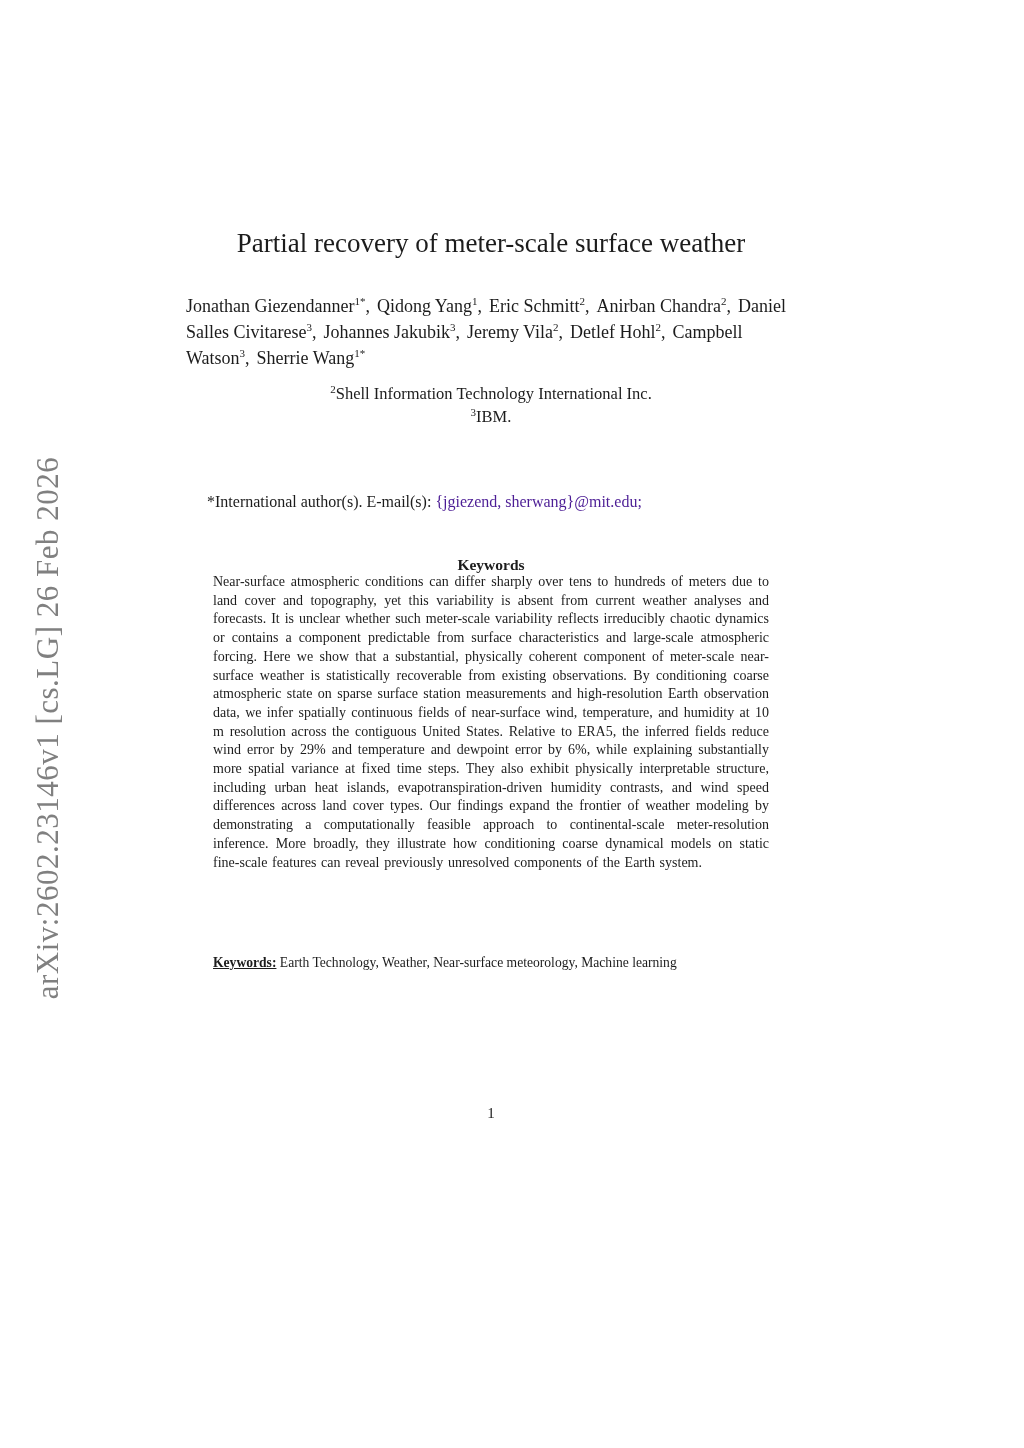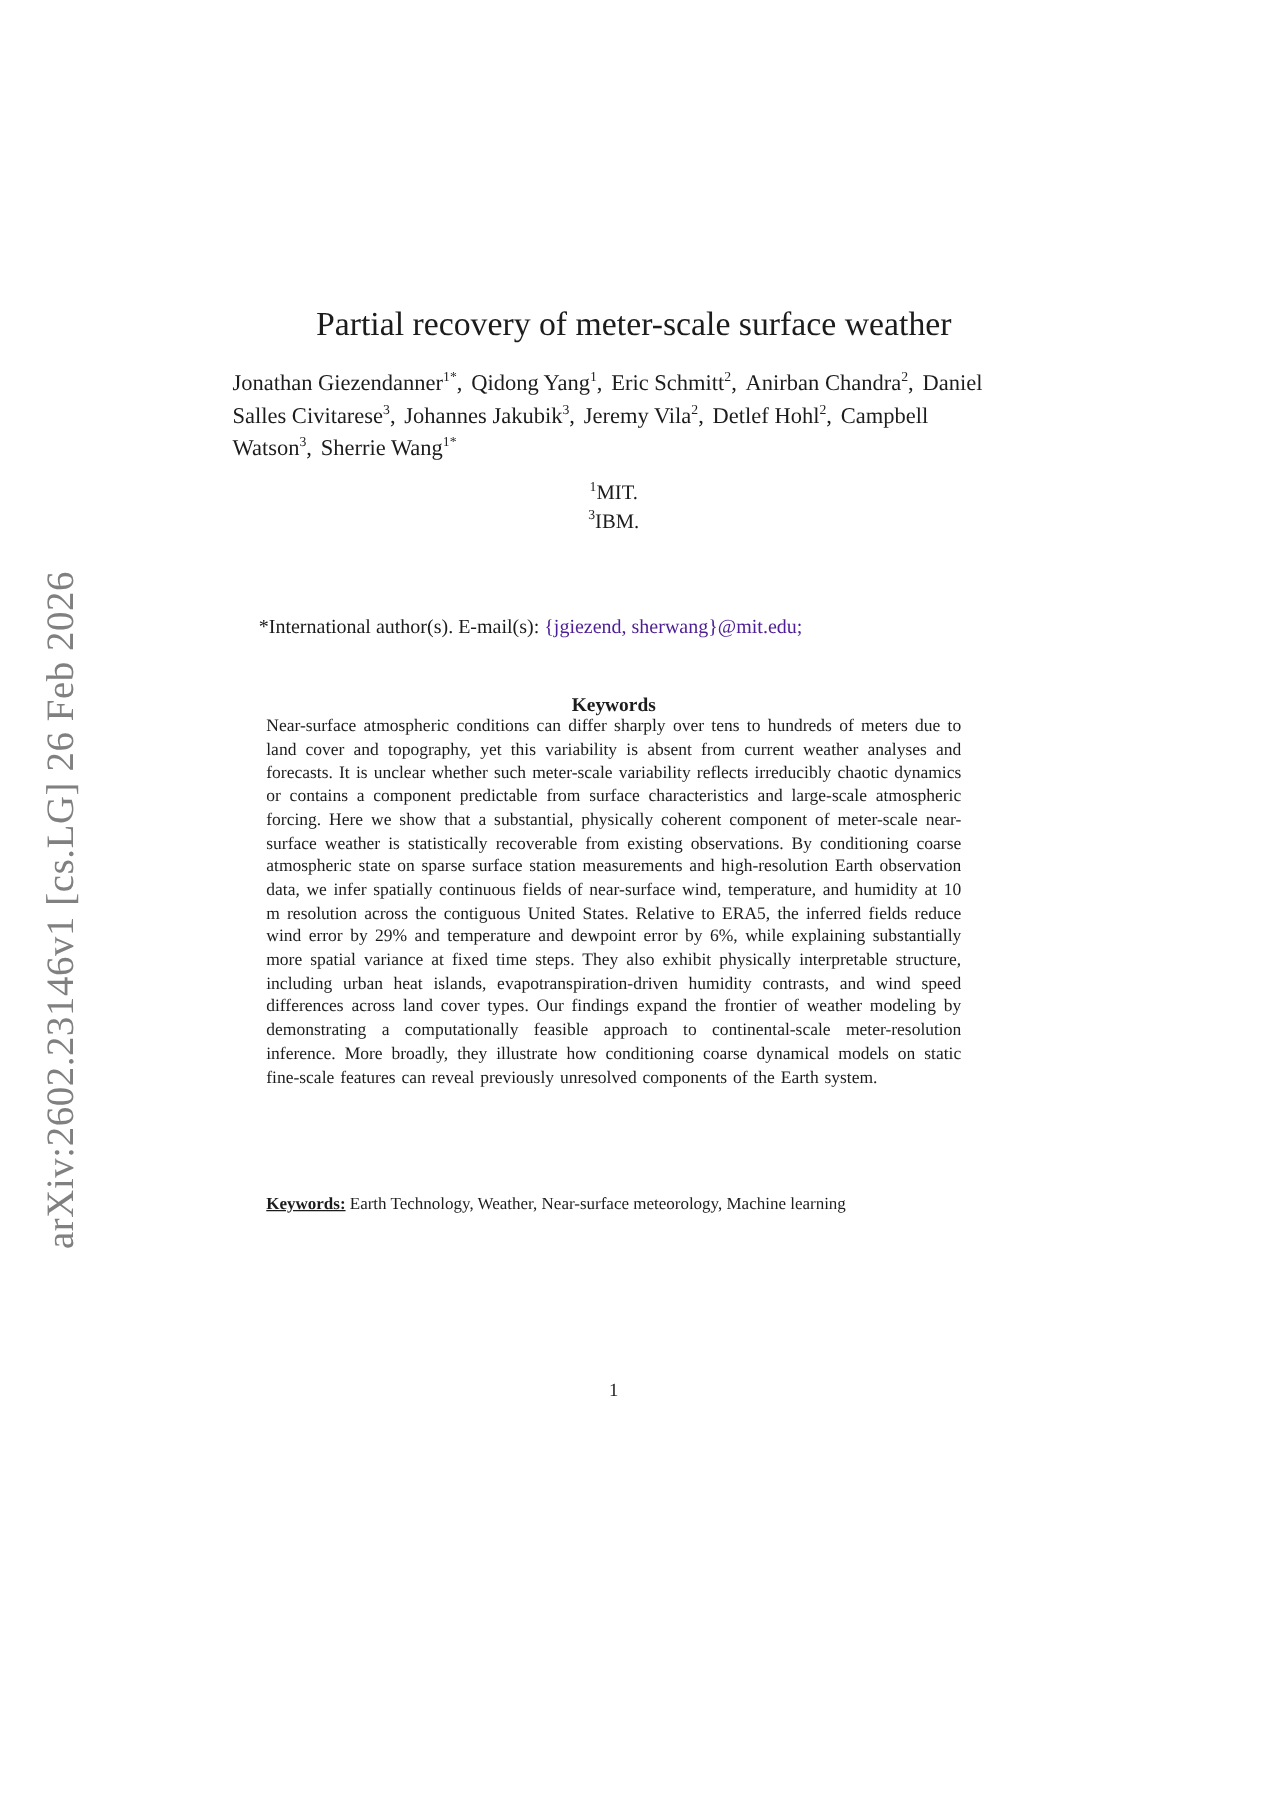--- a/index.html
+++ b/index.html
@@ -39,21 +39,21 @@
     width: 590px;
   }
   .title {
     position: absolute;
     top: 228px;
     left: 0;
     width: 590px;
     text-align: center;
     font-size: 27px;
     font-weight: normal;
-    margin: 16px;
+    margin: 0;
   }
   .authors {
     position: absolute;
     top: 293px;
     left: -10px;
     width: 610px;
     font-size: 18px;
     line-height: 26px;
   }
   .authors sup, .affiliations sup {
@@ -133,21 +133,21 @@
 
   <div class="content">
 
     <h1 class="title">Partial recovery of meter-scale surface weather</h1>
 
     <div class="authors">
       <span><span>Jonathan Giezendanner</span><sup>1*</sup><span class="author-sep">,</span></span><span><span>Qidong Yang</span><sup>1</sup><span class="author-sep">,</span></span><span><span>Eric Schmitt</span><sup>2</sup><span class="author-sep">,</span></span><span><span>Anirban Chandra</span><sup>2</sup><span class="author-sep">,</span></span><span><span>Daniel Salles Civitarese</span><sup>3</sup><span class="author-sep">,</span></span><span><span>Johannes Jakubik</span><sup>3</sup><span class="author-sep">,</span></span><span><span>Jeremy Vila</span><sup>2</sup><span class="author-sep">,</span></span><span><span>Detlef Hohl</span><sup>2</sup><span class="author-sep">,</span></span><span><span>Campbell Watson</span><sup>3</sup><span class="author-sep">,</span></span><span><span>Sherrie Wang</span><sup>1*</sup><span class="author-sep"></span></span>
     </div>
 
     <div class="affiliations">
-      <div><sup>1</sup><span>MIT.</span></div>
+      <div><sup>2</sup><span>Shell Information Technology International Inc.</span></div>
       <div><sup>3</sup><span>IBM.</span></div>
     </div>
 
     <div class="corresponding">
       <span>*International author(s). E-mail(s): </span><a class="email-link">{jgiezend, sherwang}@mit.edu;</a>
     </div>
 
     <div class="abstract-heading">Keywords</div>
 
     <div class="abstract-body">Near-surface atmospheric conditions can differ sharply over tens to hundreds of meters due to land cover and topography, yet this variability is absent from current weather analyses and forecasts. It is unclear whether such meter-scale variability reflects irreducibly chaotic dynamics or contains a component predictable from surface characteristics and large-scale atmospheric forcing. Here we show that a substantial, physically coherent component of meter-scale near-surface weather is statistically recoverable from existing observations. By conditioning coarse atmospheric state on sparse surface station measurements and high-resolution Earth observation data, we infer spatially continuous fields of near-surface wind, temperature, and humidity at 10 m resolution across the contiguous United States. Relative to ERA5, the inferred fields reduce wind error by 29% and temperature and dewpoint error by 6%, while explaining substantially more spatial variance at fixed time steps. They also exhibit physically interpretable structure, including urban heat islands, evapotranspiration-driven humidity contrasts, and wind speed differences across land cover types. Our findings expand the frontier of weather modeling by demonstrating a computationally feasible approach to continental-scale meter-resolution inference. More broadly, they illustrate how conditioning coarse dynamical models on static fine-scale features can reveal previously unresolved components of the Earth system.</div>

